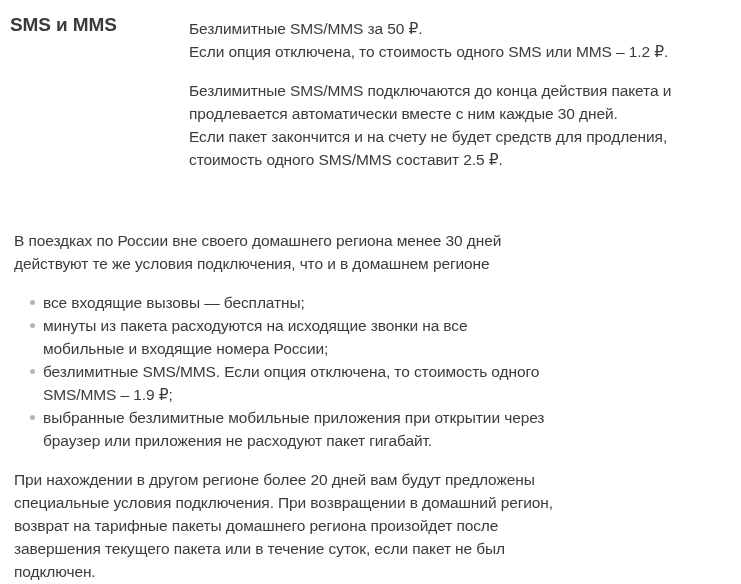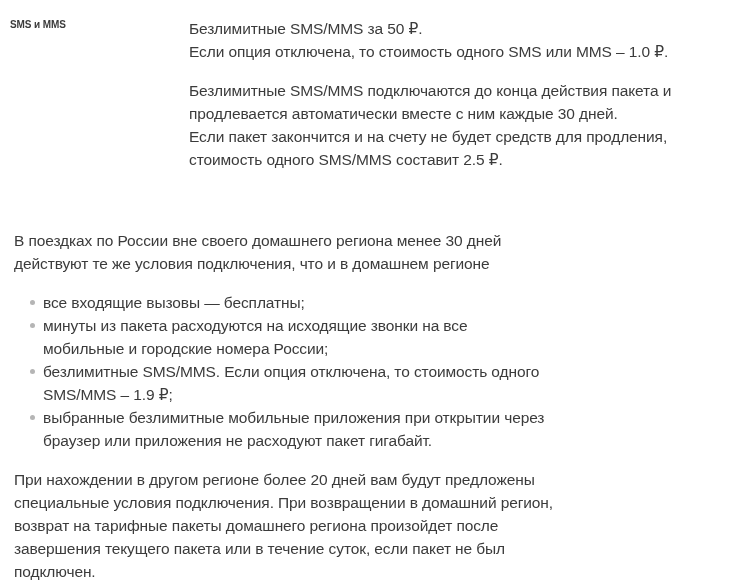--- a/index.html
+++ b/index.html
@@ -23,21 +23,21 @@
   .section {
     display: flex;
     align-items: flex-start;
   }
   .section + .section {
     margin-top: 50px;
   }
   .section-title {
     flex: 0 0 175px;
     width: 175px;
-    font-size: 10px;
+    font-size: 19px;
     font-weight: bold;
     line-height: 23px;
     letter-spacing: -0.1px;
     white-space: nowrap;
   }
   .section-content {
     flex: 0 0 552px;
     width: 552px;
     font-size: 15.5px;
     line-height: 23px;
@@ -75,37 +75,37 @@
 </head>
 <body>
 
 <div class="page">
 
   <section class="section">
     <div class="section-title">SMS и MMS</div>
     <div class="section-content">
       <p class="para">
         <span class="line">Безлимитные SMS/MMS за 50 ₽.</span>
-        <span class="line">Если опция отключена, то стоимость одного SMS или MMS – 1.0 ₽.</span>
+        <span class="line">Если опция отключена, то стоимость одного SMS или MMS – 1.2 ₽.</span>
       </p>
       <p class="para para-gap">
         <span class="line">Безлимитные SMS/MMS подключаются до конца действия пакета и продлевается автоматически вместе с ним каждые 30 дней.</span>
         <span class="line">Если пакет закончится и на счету не будет средств для продления, стоимость одного SMS/MMS составит 2.5 ₽.</span>
       </p>
     </div>
   </section>
 
   <section class="section">
     <div class="section-content">
       <p class="para">
         <span class="line">В поездках по России вне своего домашнего региона менее 30 дней действуют те же условия подключения, что и в домашнем регионе</span>
       </p>
       <ul class="bullets">
         <li>все входящие вызовы — бесплатны;</li>
-        <li>минуты из пакета расходуются на исходящие звонки на все мобильные и городские номера России;</li>
+        <li>минуты из пакета расходуются на исходящие звонки на все мобильные и входящие номера России;</li>
         <li>безлимитные SMS/MMS. Если опция отключена, то стоимость одного SMS/MMS – 1.9 ₽;</li>
         <li>выбранные безлимитные мобильные приложения при открытии через браузер или приложения не расходуют пакет гигабайт.</li>
       </ul>
       <p class="para para-gap">
         <span class="line">При нахождении в другом регионе более 20 дней вам будут предложены специальные условия подключения. При возвращении в домашний регион, возврат на тарифные пакеты домашнего региона произойдет после завершения текущего пакета или в течение суток, если пакет не был подключен.</span>
       </p>
     </div>
   </section>
 
 </div>

